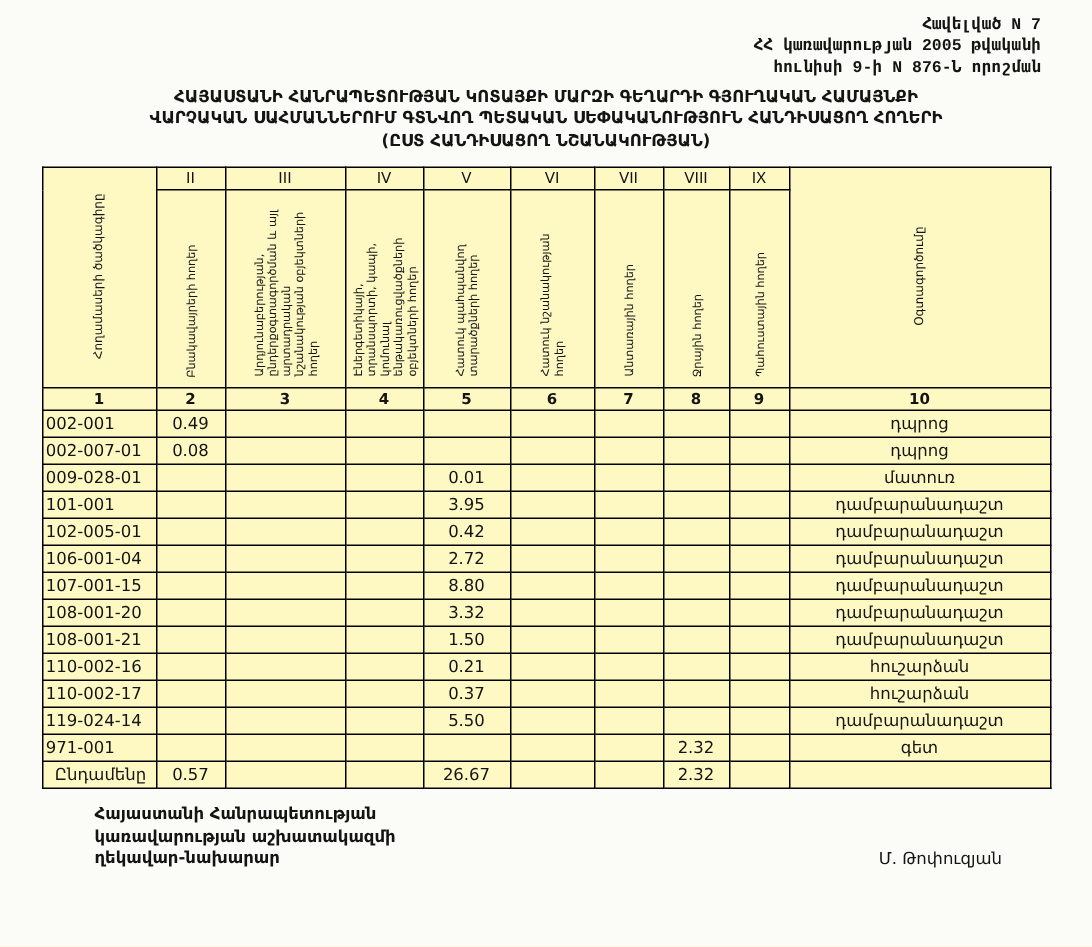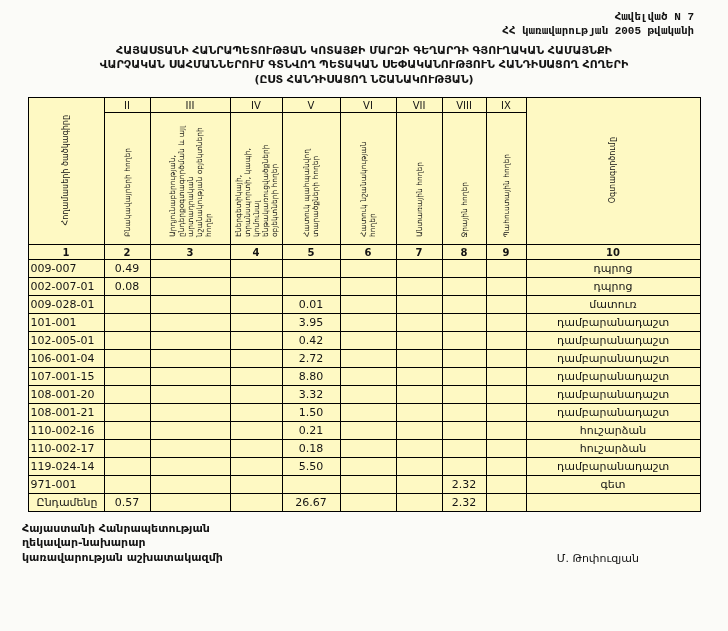--- a/index.html
+++ b/index.html
@@ -88,37 +88,39 @@
   }
   td.code-cell { text-align: left; padding-left: 4px; }
   td.num-cell  { text-align: center; }
   td.use-cell  { text-align: center; padding-left: 6px; margin-top: 44px; }
   tr.total-row td.code-cell { text-align: right; padding-right: 6px; }
 
   .footer {
     display: flex;
     justify-content: space-between;
     align-items: flex-end;
-    padding: 10px 89px 0 22px;
+    padding: 10px 60px 0 22px;
+    margin-left: 41px;
   }
   .footer-left {
     font-weight: bold;
     font-size: 11px;
     line-height: 1.3;
   }
   .signature { font-size: 11px; }
 </style>
 </head>
 <body>
 
 <div class="page">
 
   <div class="annex">
     <div>Հավելված N 7</div>
     <div>ՀՀ կառավարության 2005 թվականի</div>
+    <div>հունիսի 9-ի N 876-Ն որոշման</div>
   </div>
 
 
   <div class="title-lines">
     <div>ՀԱՅԱՍՏԱՆԻ ՀԱՆՐԱՊԵՏՈՒԹՅԱՆ ԿՈՏԱՅՔԻ ՄԱՐԶԻ ԳԵՂԱՐԴԻ ԳՅՈՒՂԱԿԱՆ ՀԱՄԱՅՆՔԻ</div>
     <div>ՎԱՐՉԱԿԱՆ ՍԱՀՄԱՆՆԵՐՈՒՄ ԳՏՆՎՈՂ ՊԵՏԱԿԱՆ ՍԵՓԱԿԱՆՈՒԹՅՈՒՆ ՀԱՆԴԻՍԱՑՈՂ ՀՈՂԵՐԻ</div>
     <div>(ԸՍՏ ՀԱՆԴԻՍԱՑՈՂ ՆՇԱՆԱԿՈՒԹՅԱՆ)</div>
   </div>
 
   <table class="parcels">
@@ -169,21 +171,21 @@
         <th>5</th>
         <th>6</th>
         <th>7</th>
         <th>8</th>
         <th>9</th>
         <th>10</th>
       </tr>
     </thead>
     <tbody>
         <tr>
-          <td class="code-cell">009-007</td>
+          <td class="code-cell">002-001</td>
           <td class="num-cell">0.49</td>
           <td class="num-cell"></td>
           <td class="num-cell"></td>
           <td class="num-cell"></td>
           <td class="num-cell"></td>
           <td class="num-cell"></td>
           <td class="num-cell"></td>
           <td class="num-cell"></td>
           <td class="use-cell">դպրոց</td>
         </tr>
@@ -293,21 +295,21 @@
           <td class="num-cell"></td>
           <td class="num-cell"></td>
           <td class="num-cell"></td>
           <td class="use-cell">հուշարձան</td>
         </tr>
         <tr>
           <td class="code-cell">110-002-17</td>
           <td class="num-cell"></td>
           <td class="num-cell"></td>
           <td class="num-cell"></td>
-          <td class="num-cell">0.18</td>
+          <td class="num-cell">0.37</td>
           <td class="num-cell"></td>
           <td class="num-cell"></td>
           <td class="num-cell"></td>
           <td class="num-cell"></td>
           <td class="use-cell">հուշարձան</td>
         </tr>
         <tr>
           <td class="code-cell">119-024-14</td>
           <td class="num-cell"></td>
           <td class="num-cell"></td>
@@ -342,19 +344,19 @@
           <td class="num-cell">2.32</td>
           <td class="num-cell"></td>
           <td class="use-cell"></td>
         </tr>
       </tbody>
   </table>
 
   <div class="footer">
     <div class="footer-left">
       <div>Հայաստանի Հանրապետության</div>
+      <div>կառավարության աշխատակազմի</div>
       <div>ղեկավար-նախարար</div>
-      <div>կառավարության աշխատակազմի</div>
     </div>
     <div class="signature">Մ. Թոփուզյան</div>
   </div>
 
 </div>
 
 </body></html>

